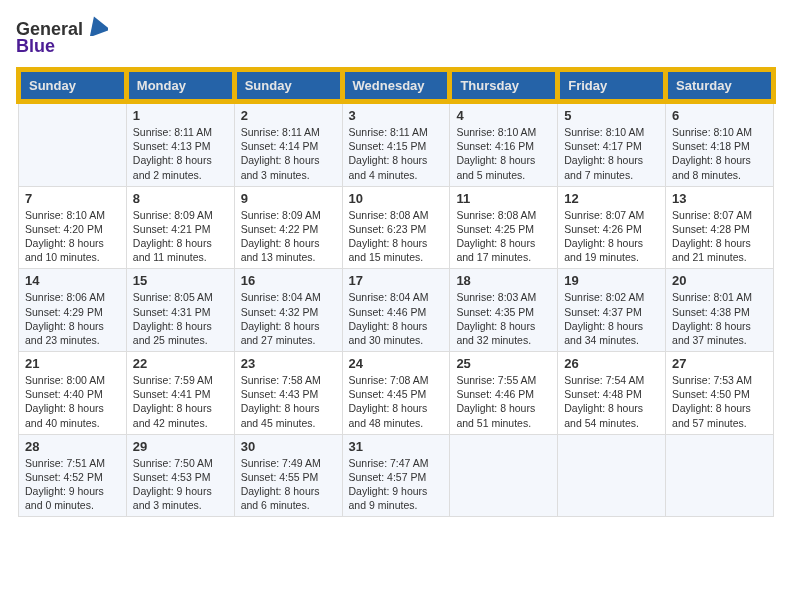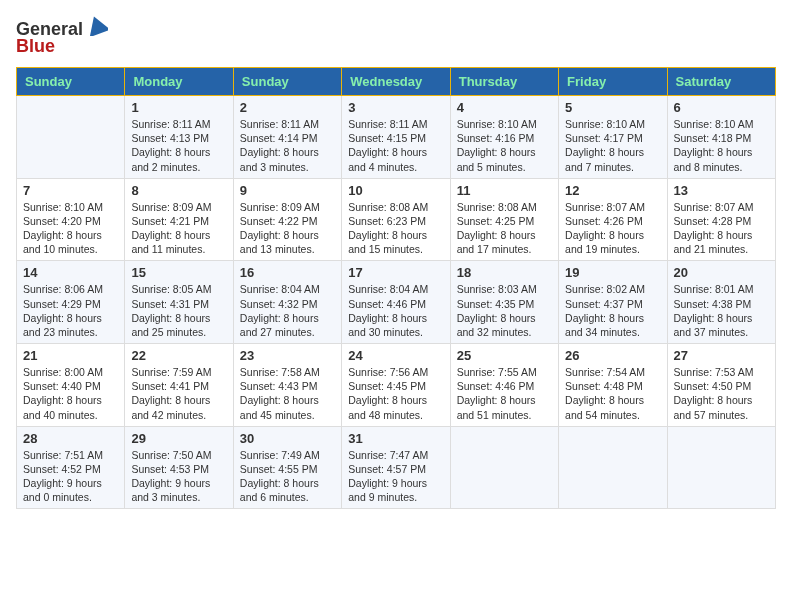--- a/index.html
+++ b/index.html
@@ -15,32 +15,32 @@
       justify-content: flex-start;
       align-items: flex-start;
       margin-bottom: 10px;
     }
     .logo {
       display: flex;
       align-items: center;
       gap: 4px;
     }
     .logo-text-general { font-size: 18px; font-weight: bold; color: #333; }
-    .logo-text-blue { font-size: 18px; font-weight: bold; color: #b91c1c; }
+    .logo-text-blue { font-size: 18px; font-weight: bold; color: #4c1d95; }
     .title-block { text-align: right; }
     .title-block h1 { font-size: 36px; color: #333; font-weight: normal; }
     .title-block h2 { font-size: 16px; color: #555; font-weight: normal; }
     .calendar { width: 100%; border-collapse: collapse; }
     .calendar th {
       background-color: #2563a8;
-      color: #86efac;
+      color: #e5e5e5;
       text-align: left;
       padding: 6px 8px;
       font-size: 13px;
-      border: 1px solid #eab308;
+      border: 5px solid #eab308;
     }
     .calendar td {
       border: 1px solid #ddd;
       vertical-align: top;
       padding: 4px 6px;
       width: calc(100% / 7);
       min-height: 80px;
     }
     .day-num {
       font-size: 13px;
@@ -278,21 +278,21 @@
           <div class="day-num">23</div>
           <div class="day-info">
             <div>Sunrise: 7:58 AM</div>
             <div>Sunset: 4:43 PM</div>
             <div>Daylight: 8 hours and 45 minutes.</div>
           </div>
         </td>
         <td>
           <div class="day-num">24</div>
           <div class="day-info">
-            <div>Sunrise: 7:56 AM</div>
+            <div>Sunrise: 7:08 AM</div>
             <div>Sunset: 4:45 PM</div>
             <div>Daylight: 8 hours and 48 minutes.</div>
           </div>
         </td>
         <td>
           <div class="day-num">25</div>
           <div class="day-info">
             <div>Sunrise: 7:55 AM</div>
             <div>Sunset: 4:46 PM</div>
             <div>Daylight: 8 hours and 51 minutes.</div>

